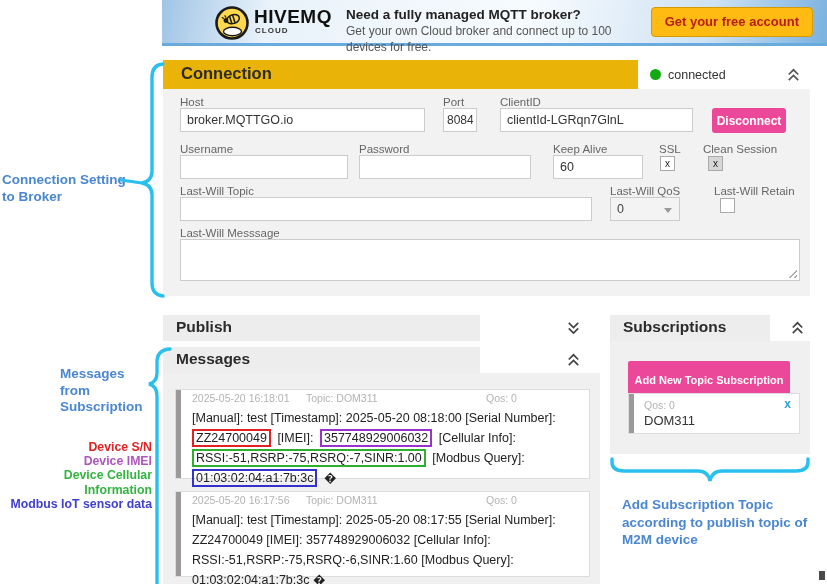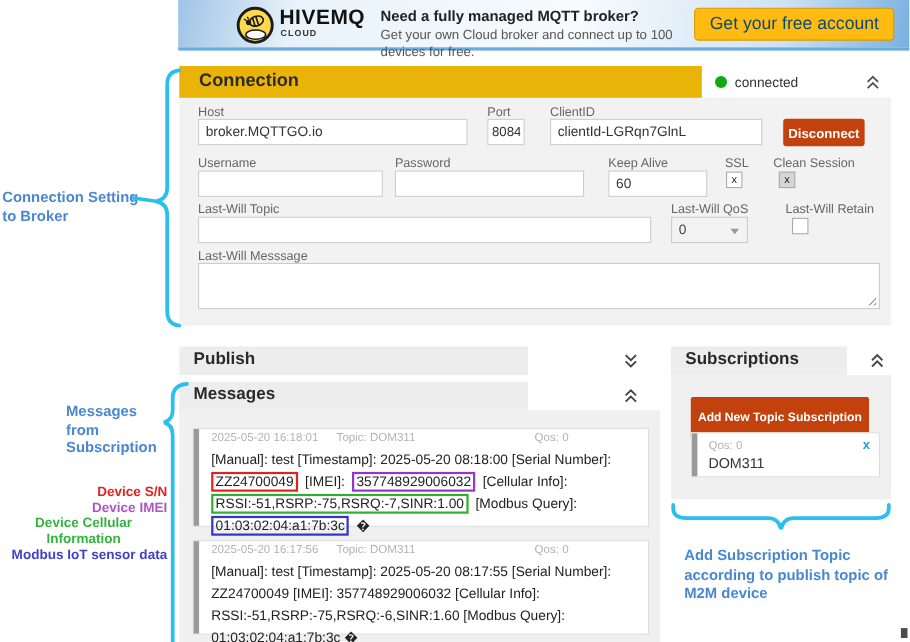--- a/index.html
+++ b/index.html
@@ -12,39 +12,39 @@
     border-bottom:3px solid #6aabde; display:flex; align-items:center; }
   .logo-wrap { position:absolute; left:52px; top:5px; display:flex; align-items:flex-start; }
   .logo-text { margin-left:4px; margin-top:3px; }
   .logo-brand { font-size:19px; font-weight:bold; color:#111; letter-spacing:.5px; line-height:18px; }
   .logo-sub { font-size:8px; font-weight:bold; color:#333; letter-spacing:1px; margin-left:1px; }
   .banner-copy { position:absolute; left:184px; top:6px; width:300px; }
   .banner-headline { font-size:13.5px; font-weight:bold; color:#222; line-height:17px; }
   .banner-subheadline { font-size:12px; color:#555; line-height:16px; }
   .banner-cta { position:absolute; right:14px; top:7px; height:30px; padding:0 13px;
     background:#ffbb12; border:1px solid #d59a00; border-radius:4px;
-    font-size:16px; font-weight:normal; color:#0c4a6e; line-height:28px; cursor:pointer; }
+    font-size:13px; font-weight:bold; color:#b91c1c; line-height:28px; cursor:pointer; }
 
   
   .sec-bar { position:absolute; background:#ededed; }
   .sec-title { font-weight:bold; color:#2b2b2b; }
   .chev { position:absolute; width:17px; height:17px; cursor:pointer; }
 
   
   .conn-header { left:163px; top:60px; width:647px; height:29px; background:#eab308; }
   .conn-title { position:absolute; left:18px; top:4px; font-size:16.5px; }
   .status-tab { position:absolute; right:0; top:0; width:172px; height:29px; background:#fff;
     display:flex; align-items:center; }
   .status-dot { width:11px; height:11px; border-radius:50%; background:#12a912; margin-left:12px; }
   .status-text { font-size:12.5px; color:#333; margin-left:7px; }
   .conn-panel { position:absolute; left:163px; top:89px; width:647px; height:207px; background:#f2f2f2; }
   .fld-label { position:absolute; font-size:11.5px; color:#666; }
   .fld-input { position:absolute; height:24px; background:#fff; border:1px solid #ccc;
     font-size:12.5px; color:#333; padding:0 6px; font-family:"Liberation Sans",sans-serif; }
-  .btn-teal { background:#c2410c; color:#fff; border:none; border-radius:3px;
+  .btn-teal { background:#ec4899; color:#fff; border:none; border-radius:3px;
     font-weight:bold; cursor:pointer; font-family:"Liberation Sans",sans-serif; }
   .checkbox { position:absolute; width:15px; height:15px; border:1px solid #aaa; background:#fff;
     font-size:10px; color:#222; text-align:center; line-height:13px; cursor:pointer; }
   .checkbox.gray { background:#d6d6d6; }
   .fake-select { position:absolute; height:24px; background:#f3f3f3; border:1px solid #ccc;
     font-size:12.5px; color:#444; padding:0 6px; line-height:22px; cursor:pointer; }
   .fake-select .caret { position:absolute; right:7px; top:10px; width:0; height:0;
     border-left:4px solid transparent; border-right:4px solid transparent; border-top:5px solid #999; }
   .textarea-box { position:absolute; background:#fff; border:1px solid #ccc; }
   .resize-handle { position:absolute; right:2px; bottom:2px; width:10px; height:10px;
@@ -242,21 +242,21 @@
   </div>
 
   <div class="ann ann-conn">Connection Setting
 to Broker</div>
   <div class="ann ann-msgs">Messages
 from
 Subscription</div>
   <div class="legend">
     <div style="color: rgb(224, 34, 34);">Device S/N</div>
     <div style="color: rgb(176, 85, 192);">Device IMEI</div>
-    <div style="color: rgb(51, 180, 64); text-align: center;">Device Cellular Information</div>
+    <div style="color: rgb(51, 180, 64);">Device Cellular Information</div>
     <div style="color: rgb(64, 64, 204);">Modbus IoT sensor data</div>
   </div>
   <div class="ann ann-sub">Add Subscription Topic according to publish topic of M2M device</div>
 
   <svg class="brace-overlay" width="827" height="584" viewBox="0 0 827 584">
     <path d="M121,180 L142,183" fill="none" stroke="#29c0ee" stroke-width="3.2" stroke-linecap="round"></path>
     <path d="M163,64 Q152,65 152,77 L152,171 Q152,181 142,183 Q152,185 152,195 L152,283 Q152,295 163,296" fill="none" stroke="#29c0ee" stroke-width="3.4" stroke-linecap="round"></path>
     <path d="M170,349 Q157,350 157,362 L157,373 Q157,382 149,384 Q157,386 157,396 L157,584" fill="none" stroke="#29c0ee" stroke-width="3.4" stroke-linecap="round"></path>
     <path d="M612,459 L612,462 Q612,471 624,471 L698,471 Q708,471 710,481 Q712,471 722,471 L796,471 Q808,471 808,462 L808,459" fill="none" stroke="#29c0ee" stroke-width="3.4" stroke-linecap="round"></path>
   </svg>

